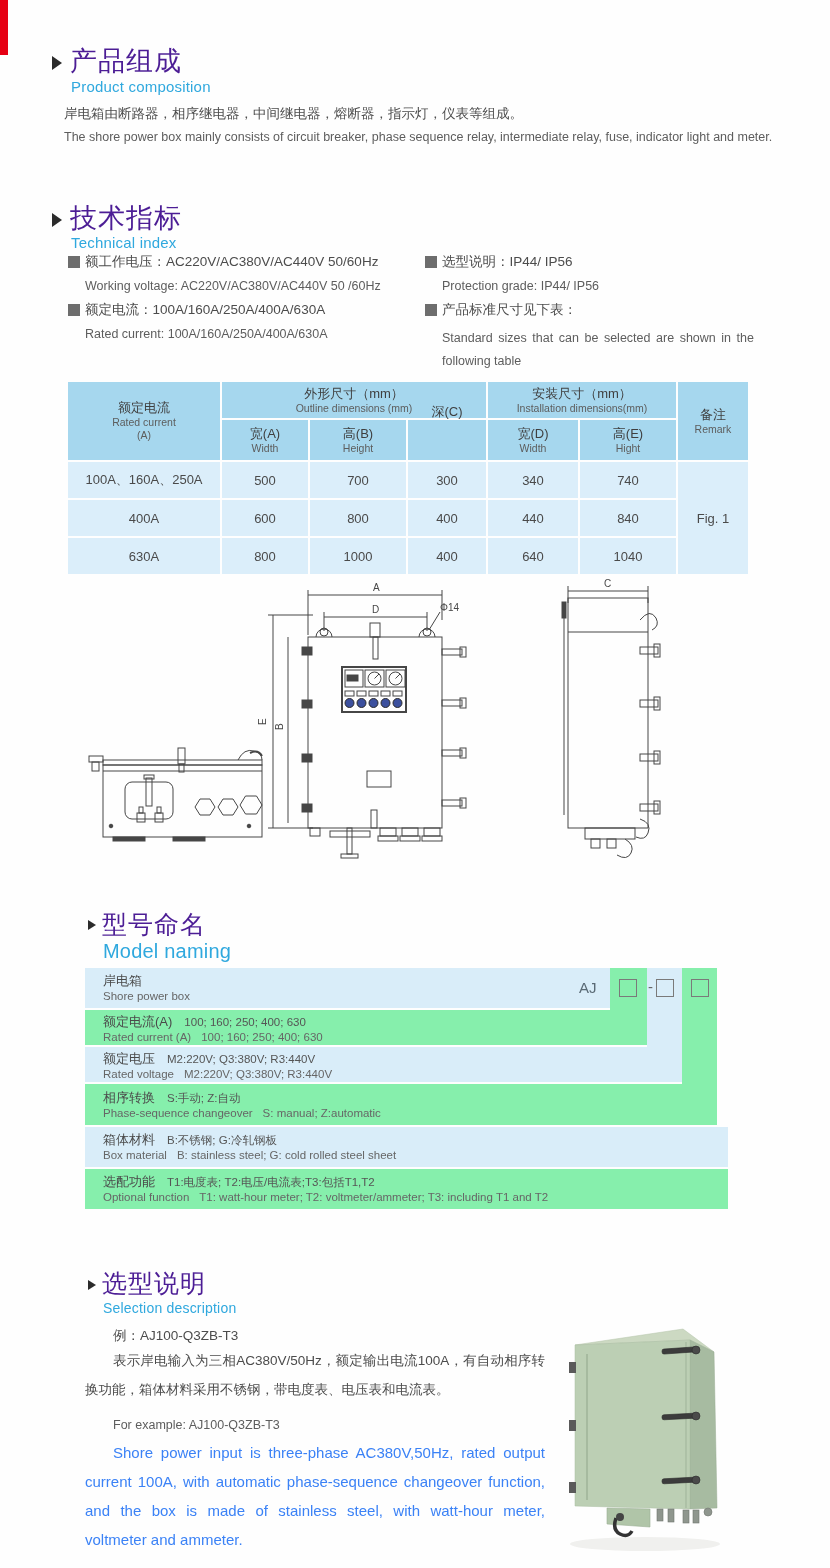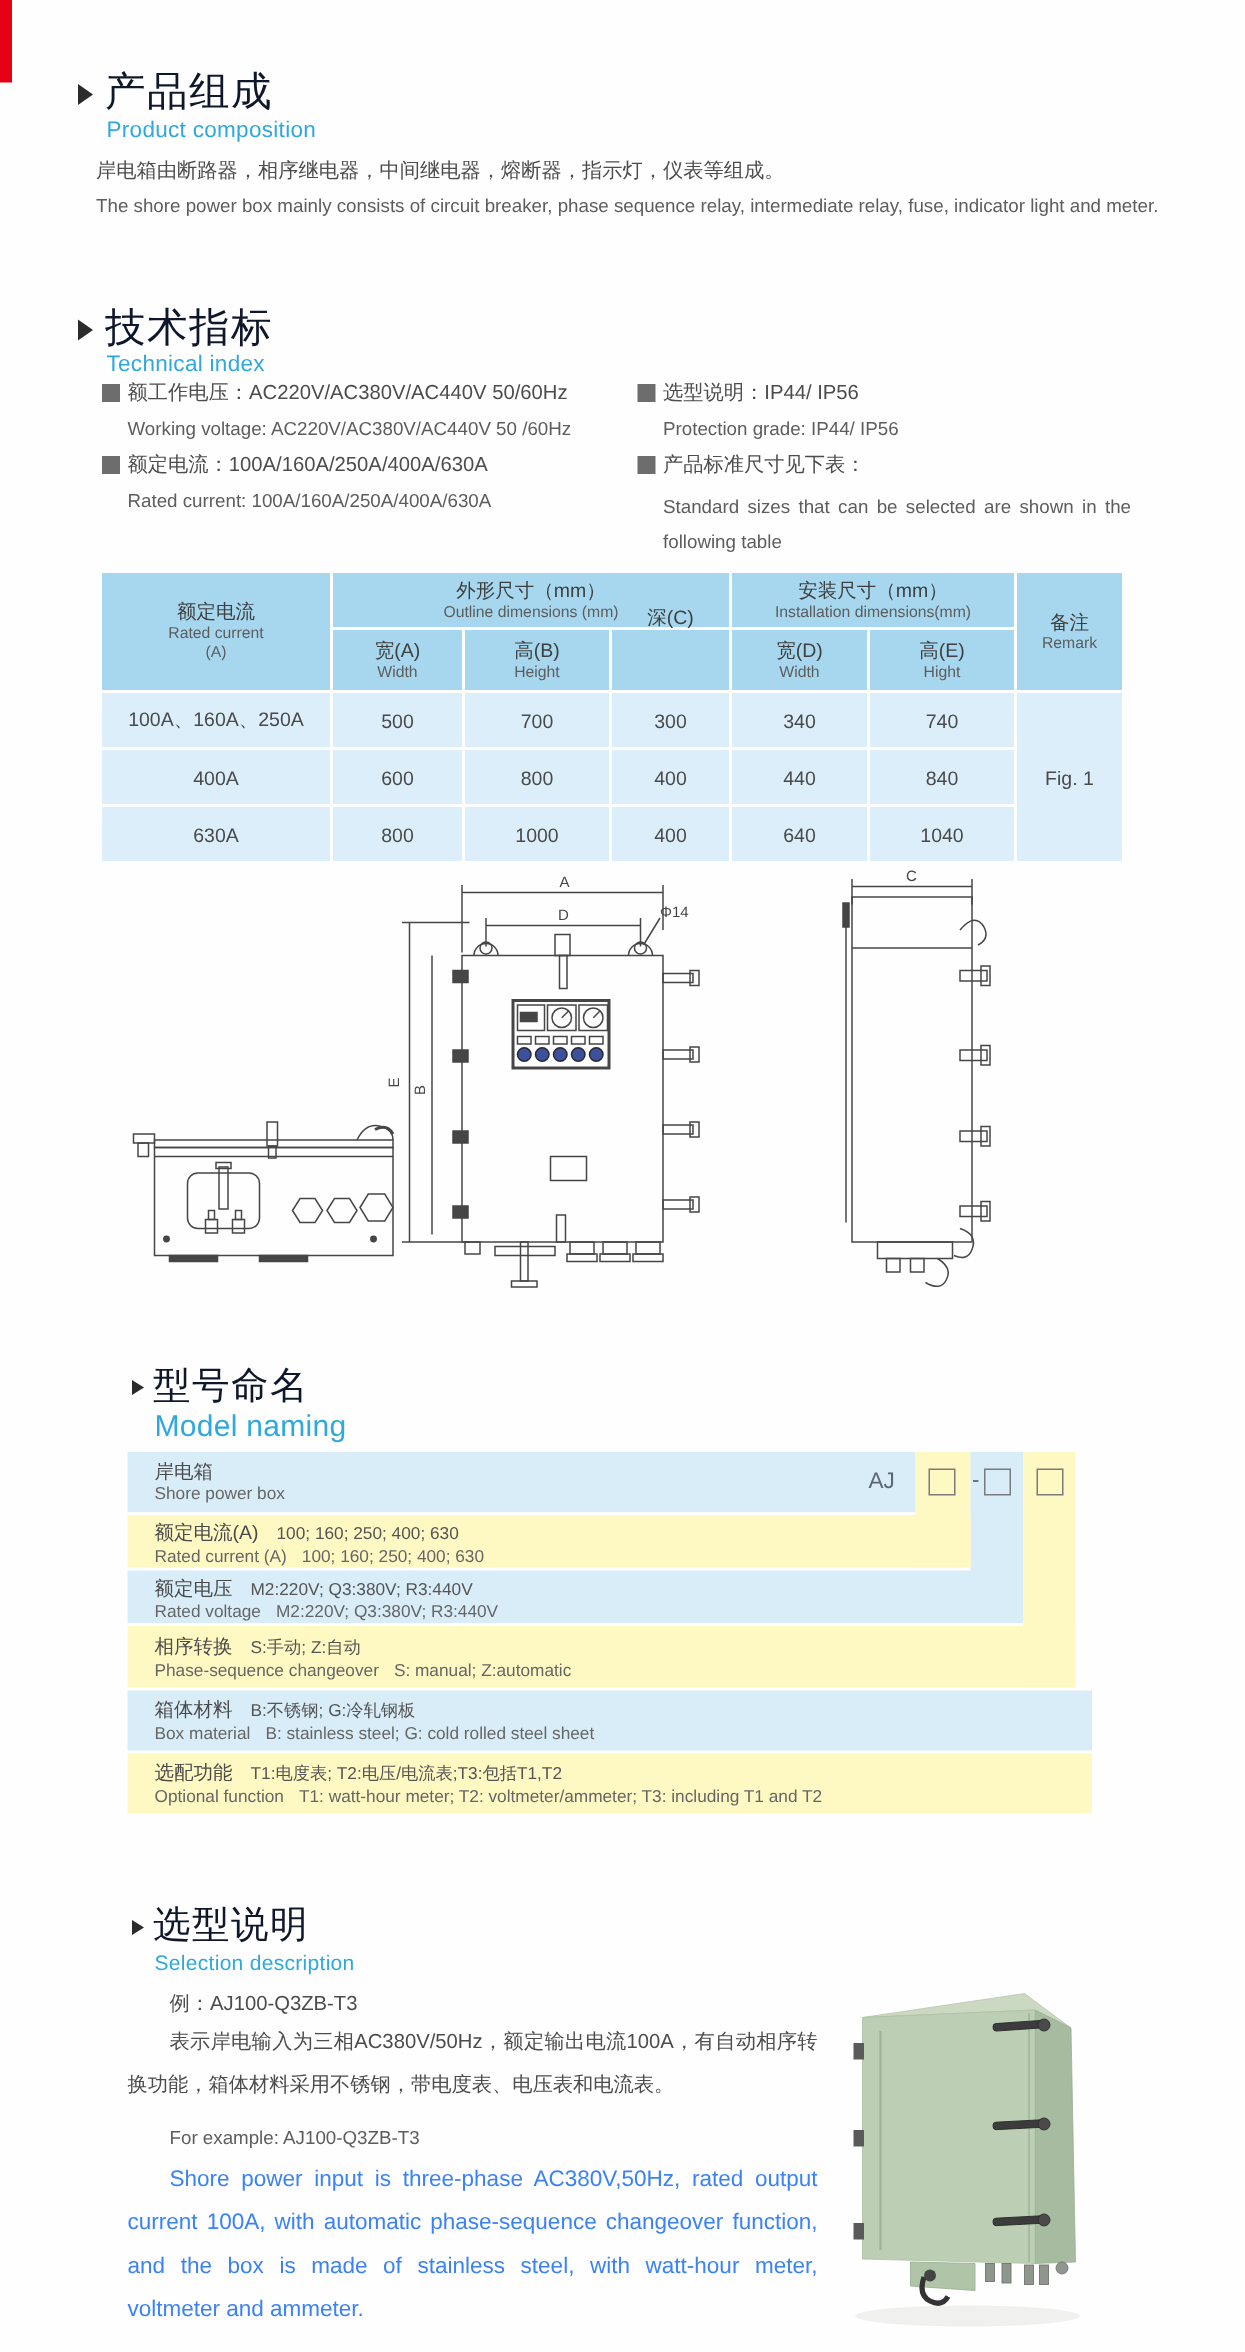--- a/index.html
+++ b/index.html
@@ -2,21 +2,21 @@
 <html><head>
 <meta charset="utf-8">
 <style>
   html,body{margin:0;padding:0;background:#ffffff;}
   .page{position:relative;width:830px;height:1568px;background:#fefefe;overflow:hidden;
         font-family:"Liberation Sans","DejaVu Sans",sans-serif;}
   .abs{position:absolute;}
   
   .tri{width:0;height:0;border-left:10px solid #2b2b2b;border-top:7px solid transparent;border-bottom:7px solid transparent;}
   .tri.small{border-left-width:8px;border-top-width:5px;border-bottom-width:5px;}
-  .sec-title{font-size:27px;color:#0f172a;letter-spacing:1px;line-height:1;}
+  .sec-title{font-size:27px;color:#4c1d95;letter-spacing:1px;line-height:1;}
   .sec-sub{font-size:15px;color:#2fa8de;letter-spacing:0.2px;}
   .cn-body{font-size:13.5px;color:#4c4c4c;}
   .en-body{font-size:12.5px;color:#5d5d5d;}
   
   .blt{width:12px;height:12px;background:#6d6d6d;display:inline-block;}
   .spec-cn{font-size:13.5px;color:#4c4c4c;white-space:nowrap;}
   .spec-en{font-size:12.5px;color:#5d5d5d;margin-top:8px;}
   
   .dim-table{display:grid;grid-template-columns:152px 86px 96px 78px 90px 96px 70px;
              grid-template-rows:36px 40px 36px 36px 36px;gap:2px;}
@@ -28,21 +28,21 @@
   .cell .val{font-size:13px;color:#4a4a4a;}
   
   .stair{position:relative;}
   .stripe{position:absolute;}
   .srow{position:absolute;left:0;box-sizing:border-box;padding:4px 0 0 18px;overflow:hidden;}
   .srow .l1{font-size:13px;color:#4a4a4a;line-height:16px;white-space:nowrap;}
   .srow .l2{font-size:11.5px;color:#666;line-height:15px;white-space:nowrap;}
   .srow .opts{font-size:11.5px;color:#555;margin-left:12px;}
   .srow .opts-en{font-size:11.5px;color:#666;margin-left:10px;}
   .bg-blue{background:#d9edf9;}
-  .bg-gray{background:#fef9c3;}
+  .bg-gray{background:#86efac;}
   .code-prefix{position:absolute;font-size:15px;color:#5a6a75;}
   .code-box{position:absolute;width:16px;height:16px;border:1.6px solid #7a7a7a;background:transparent;}
   .code-dash{position:absolute;font-size:15px;color:#666;}
   
   svg text{font-family:"Liberation Sans","DejaVu Sans",sans-serif;}
   .para-cn{font-size:13.5px;color:#4c4c4c;line-height:29px;text-align:justify;}
   .para-en{font-size:15px;color:#3b82f6;line-height:29px;text-align:justify;}
 </style>
 </head>
 <body>

